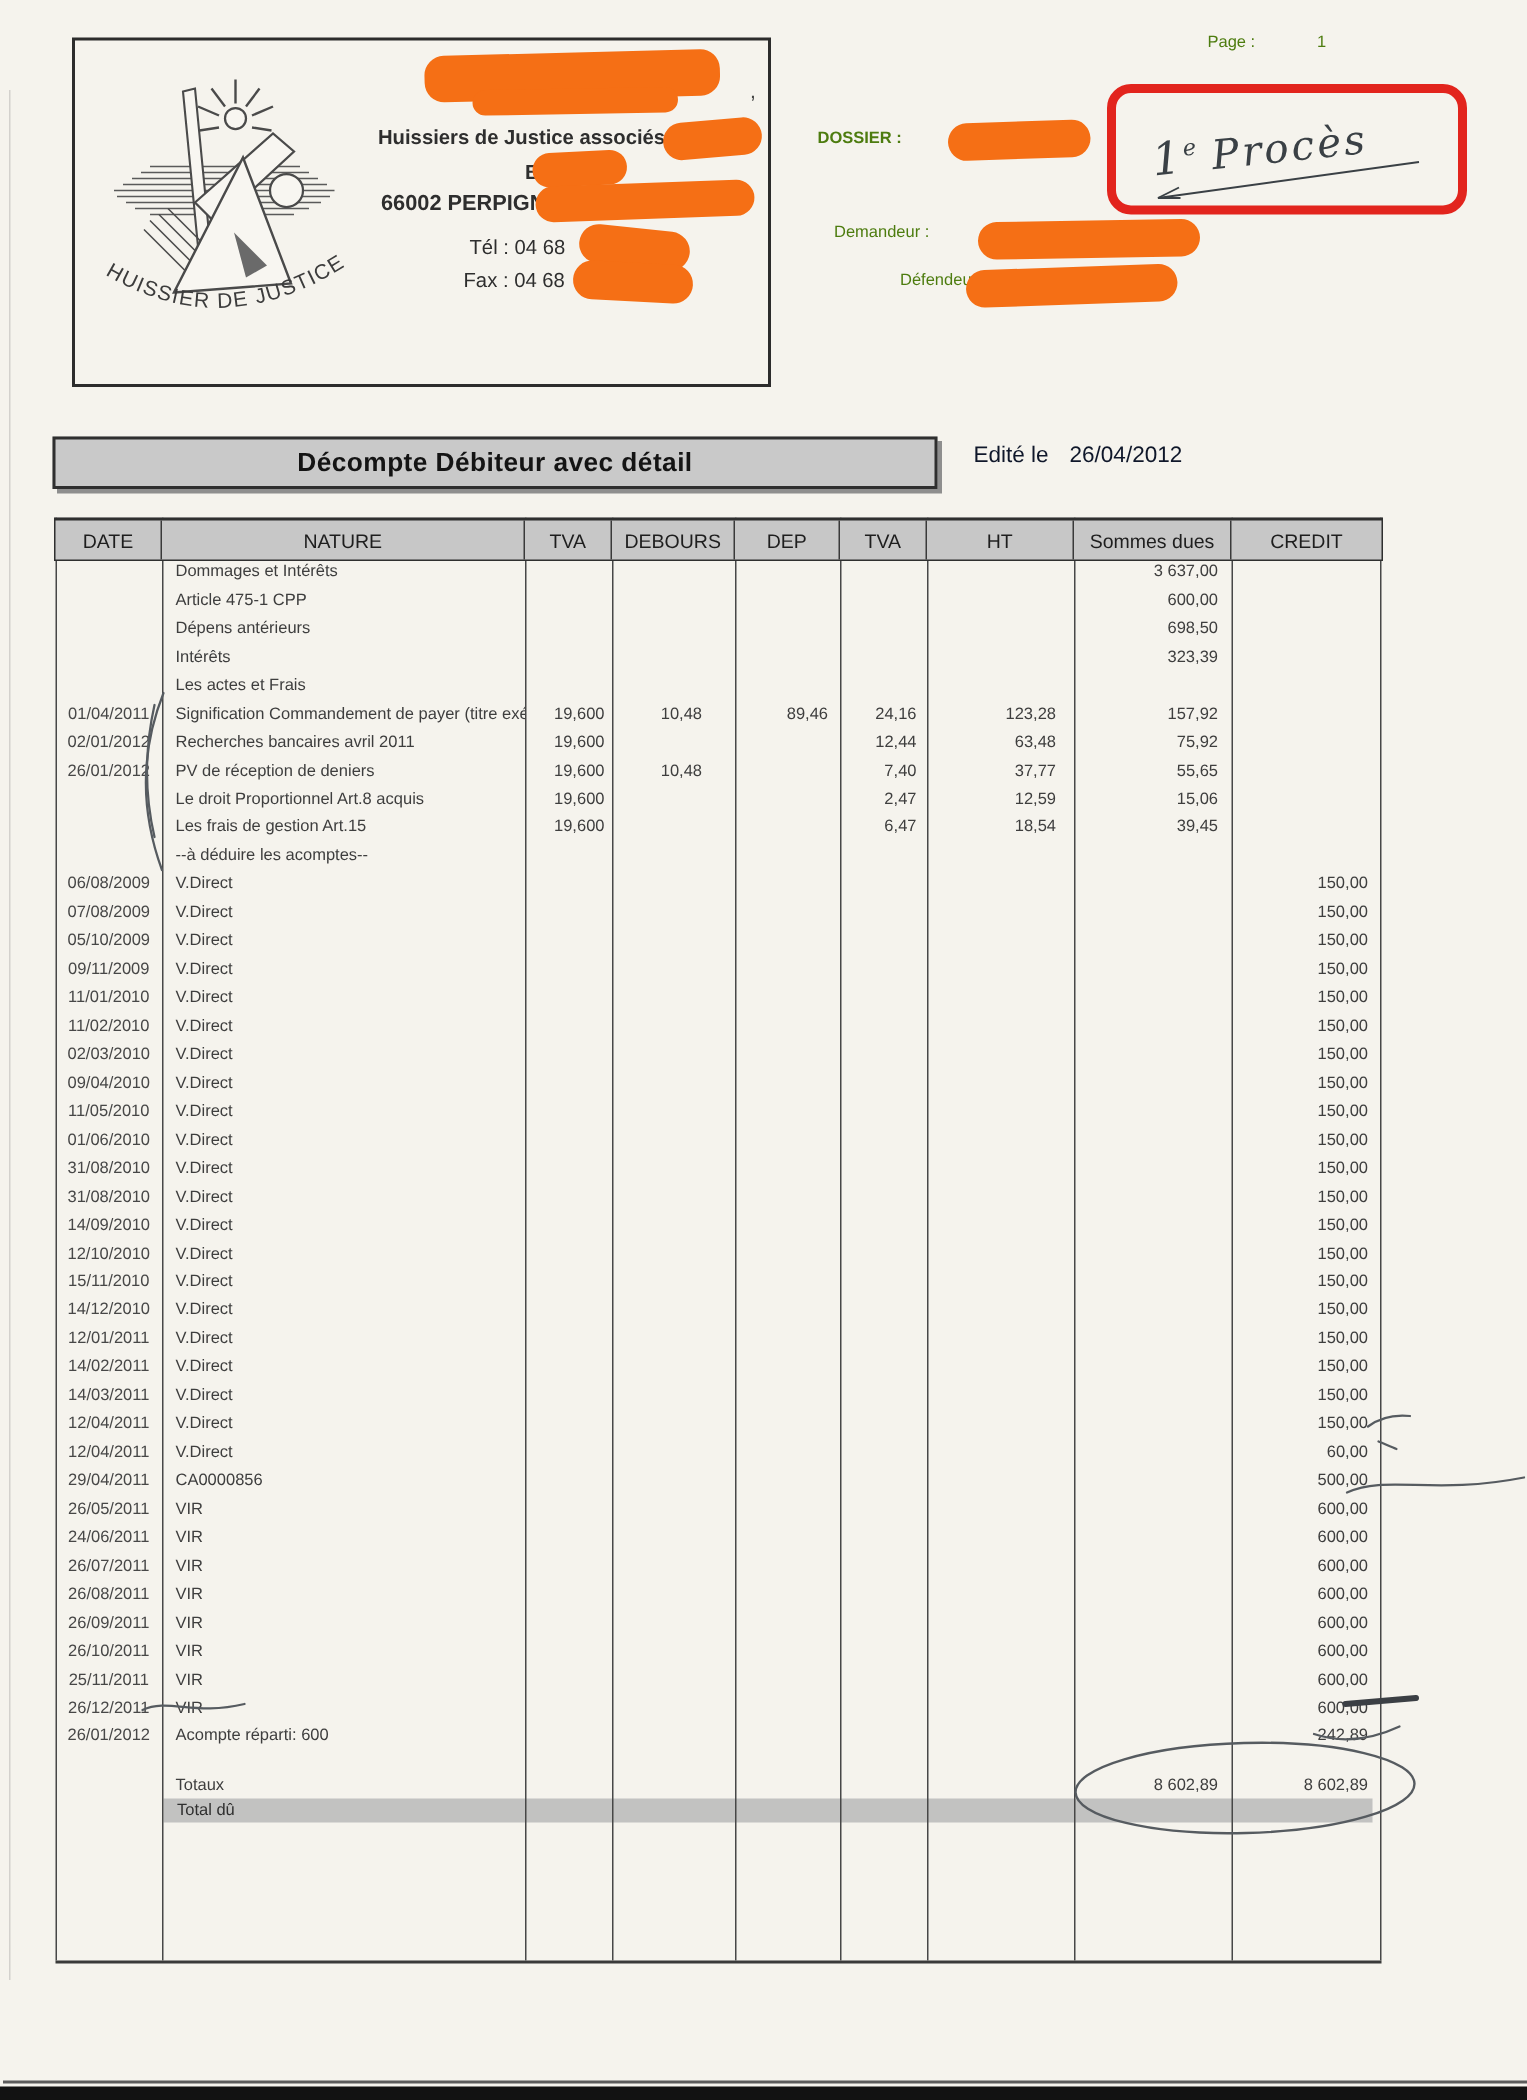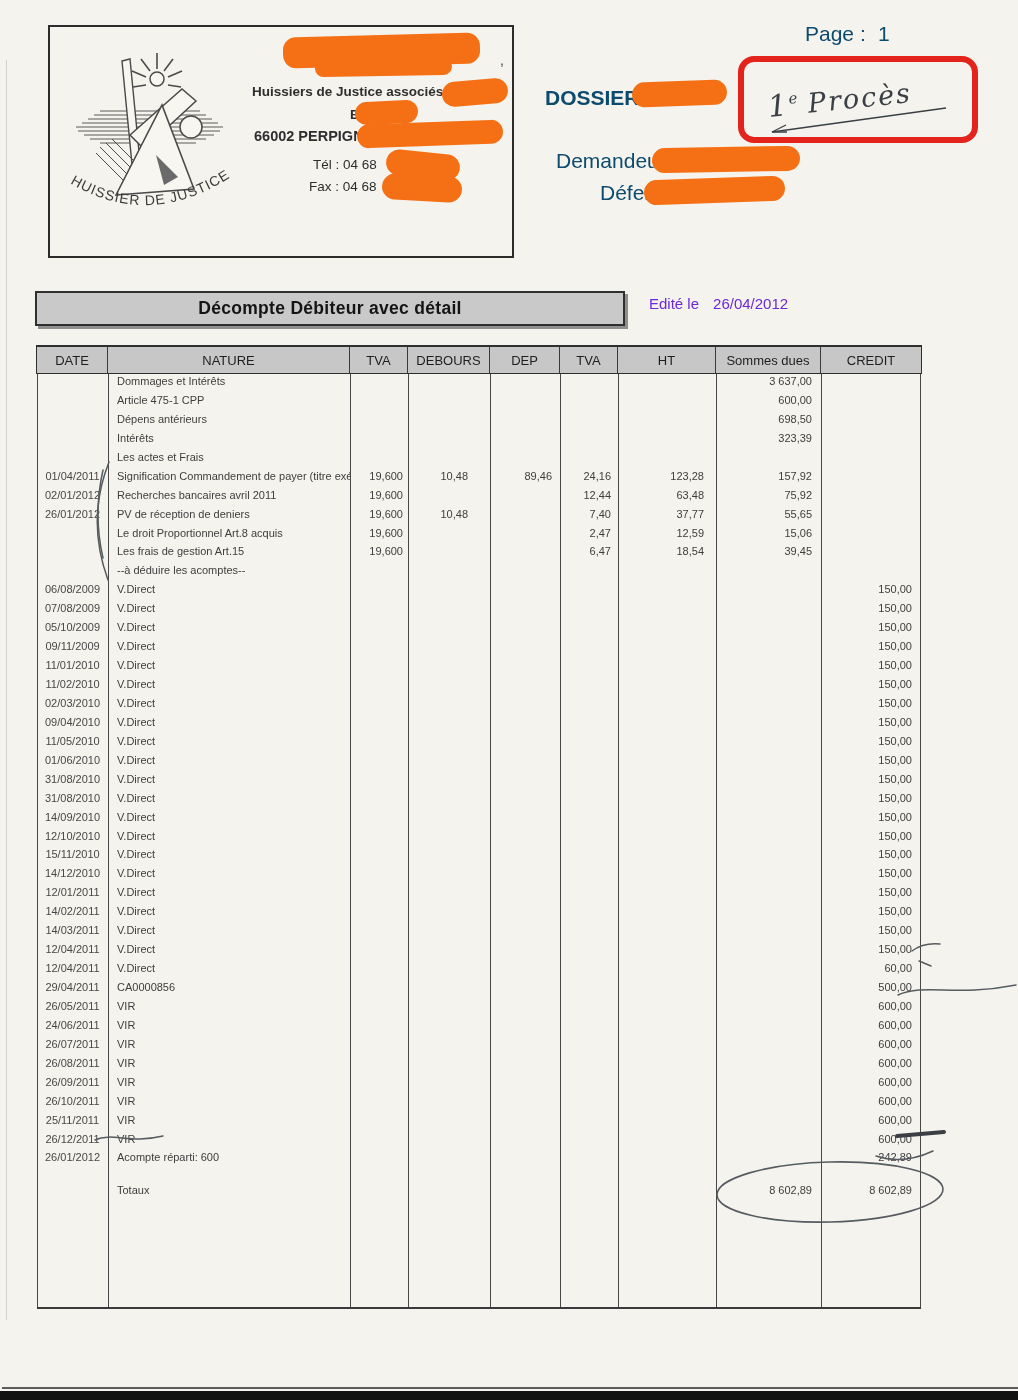--- a/index.html
+++ b/index.html
@@ -7,29 +7,29 @@
   .page{position:relative;width:1018px;height:1400px;background:#f5f3ed;
         font-family:"Liberation Sans",sans-serif;color:#333;overflow:hidden;margin:0 auto;}
   .abs{position:absolute;}
   
   .lh-box{position:absolute;left:48px;top:25px;width:462px;height:229px;border:2px solid #2c2c2c;}
   .lh-line{position:absolute;color:#2e2e2e;white-space:nowrap;}
   .bold{font-weight:bold;}
   
   .blob{position:absolute;background:#f56f15;border-radius:13px;}
   
-  .meta-label{position:absolute;font-size:21px;color:#0c4a6e;white-space:nowrap;}
+  .meta-label{position:absolute;font-size:11px;color:#4d7c0f;white-space:nowrap;}
   .red-box{position:absolute;left:738px;top:56px;width:240px;height:87px;
            border:6px solid #e2241d;border-radius:16px;box-sizing:border-box;}
   
   .title-bar{position:absolute;left:35px;top:291px;width:586px;height:31px;
              background:#c9c9c9;border:2px solid #2f2f2f;box-shadow:3px 3px 0 0 #8e8e8e;
              display:flex;align-items:center;justify-content:center;
              font-weight:bold;font-size:17.5px;color:#141414;letter-spacing:.3px;}
-  .edited{position:absolute;left:649px;top:295px;font-size:15px;color:#6d28d9;}
+  .edited{position:absolute;left:649px;top:295px;font-size:15px;color:#0f172a;}
   .edited span{margin-right:14px;}
   
   .tframe{position:absolute;left:37px;top:345px;width:884px;height:962px;border-bottom:2px solid #3a3a3a;}
   .colline{position:absolute;top:0;bottom:0;width:1px;background:#474747;}
   .grid9{display:grid;grid-template-columns:71px 242px 58px 82px 70px 58px 98px 105px 100px;}
   .thead{position:absolute;left:-1px;top:0;width:884px;height:26px;background:#c7c7c7;
          border:1px solid #2f2f2f;border-top:2px solid #2f2f2f;}
   .thead .hcell{border-right:1px solid #3a3a3a;font-size:13px;color:#1e1e1e;
                 display:flex;align-items:center;justify-content:center;}
   .thead .hcell:last-child{border-right:none;}
@@ -139,20 +139,21 @@
   </div>
 
   <div class="title-bar">
     <span>Décompte Débiteur avec détail</span>
   </div>
   <div class="edited">
     <span>Edité le</span><span>26/04/2012</span>
   </div>
 
   <div class="tframe">
+    <div class="total-due">Total dû</div>
 
     <div class="colline" style="left:0;"></div>
     <div class="colline" style="left:71px;"></div>
     <div class="colline" style="left:313px;"></div>
     <div class="colline" style="left:371px;"></div>
     <div class="colline" style="left:453px;"></div>
     <div class="colline" style="left:523px;"></div>
     <div class="colline" style="left:581px;"></div>
     <div class="colline" style="left:679px;"></div>
     <div class="colline" style="left:784px;"></div>

